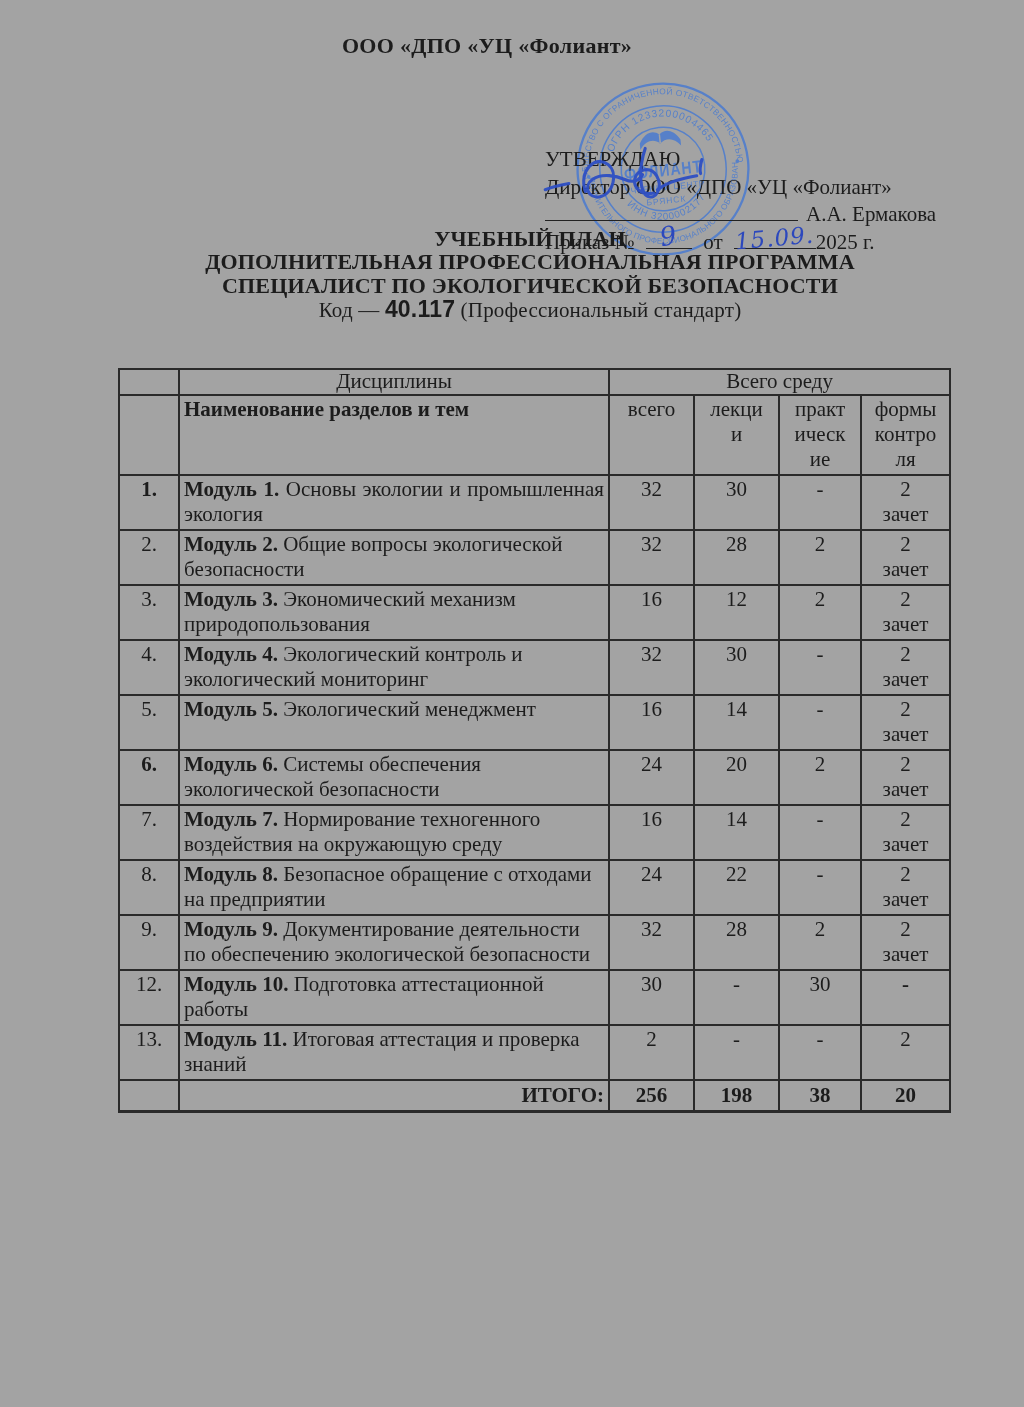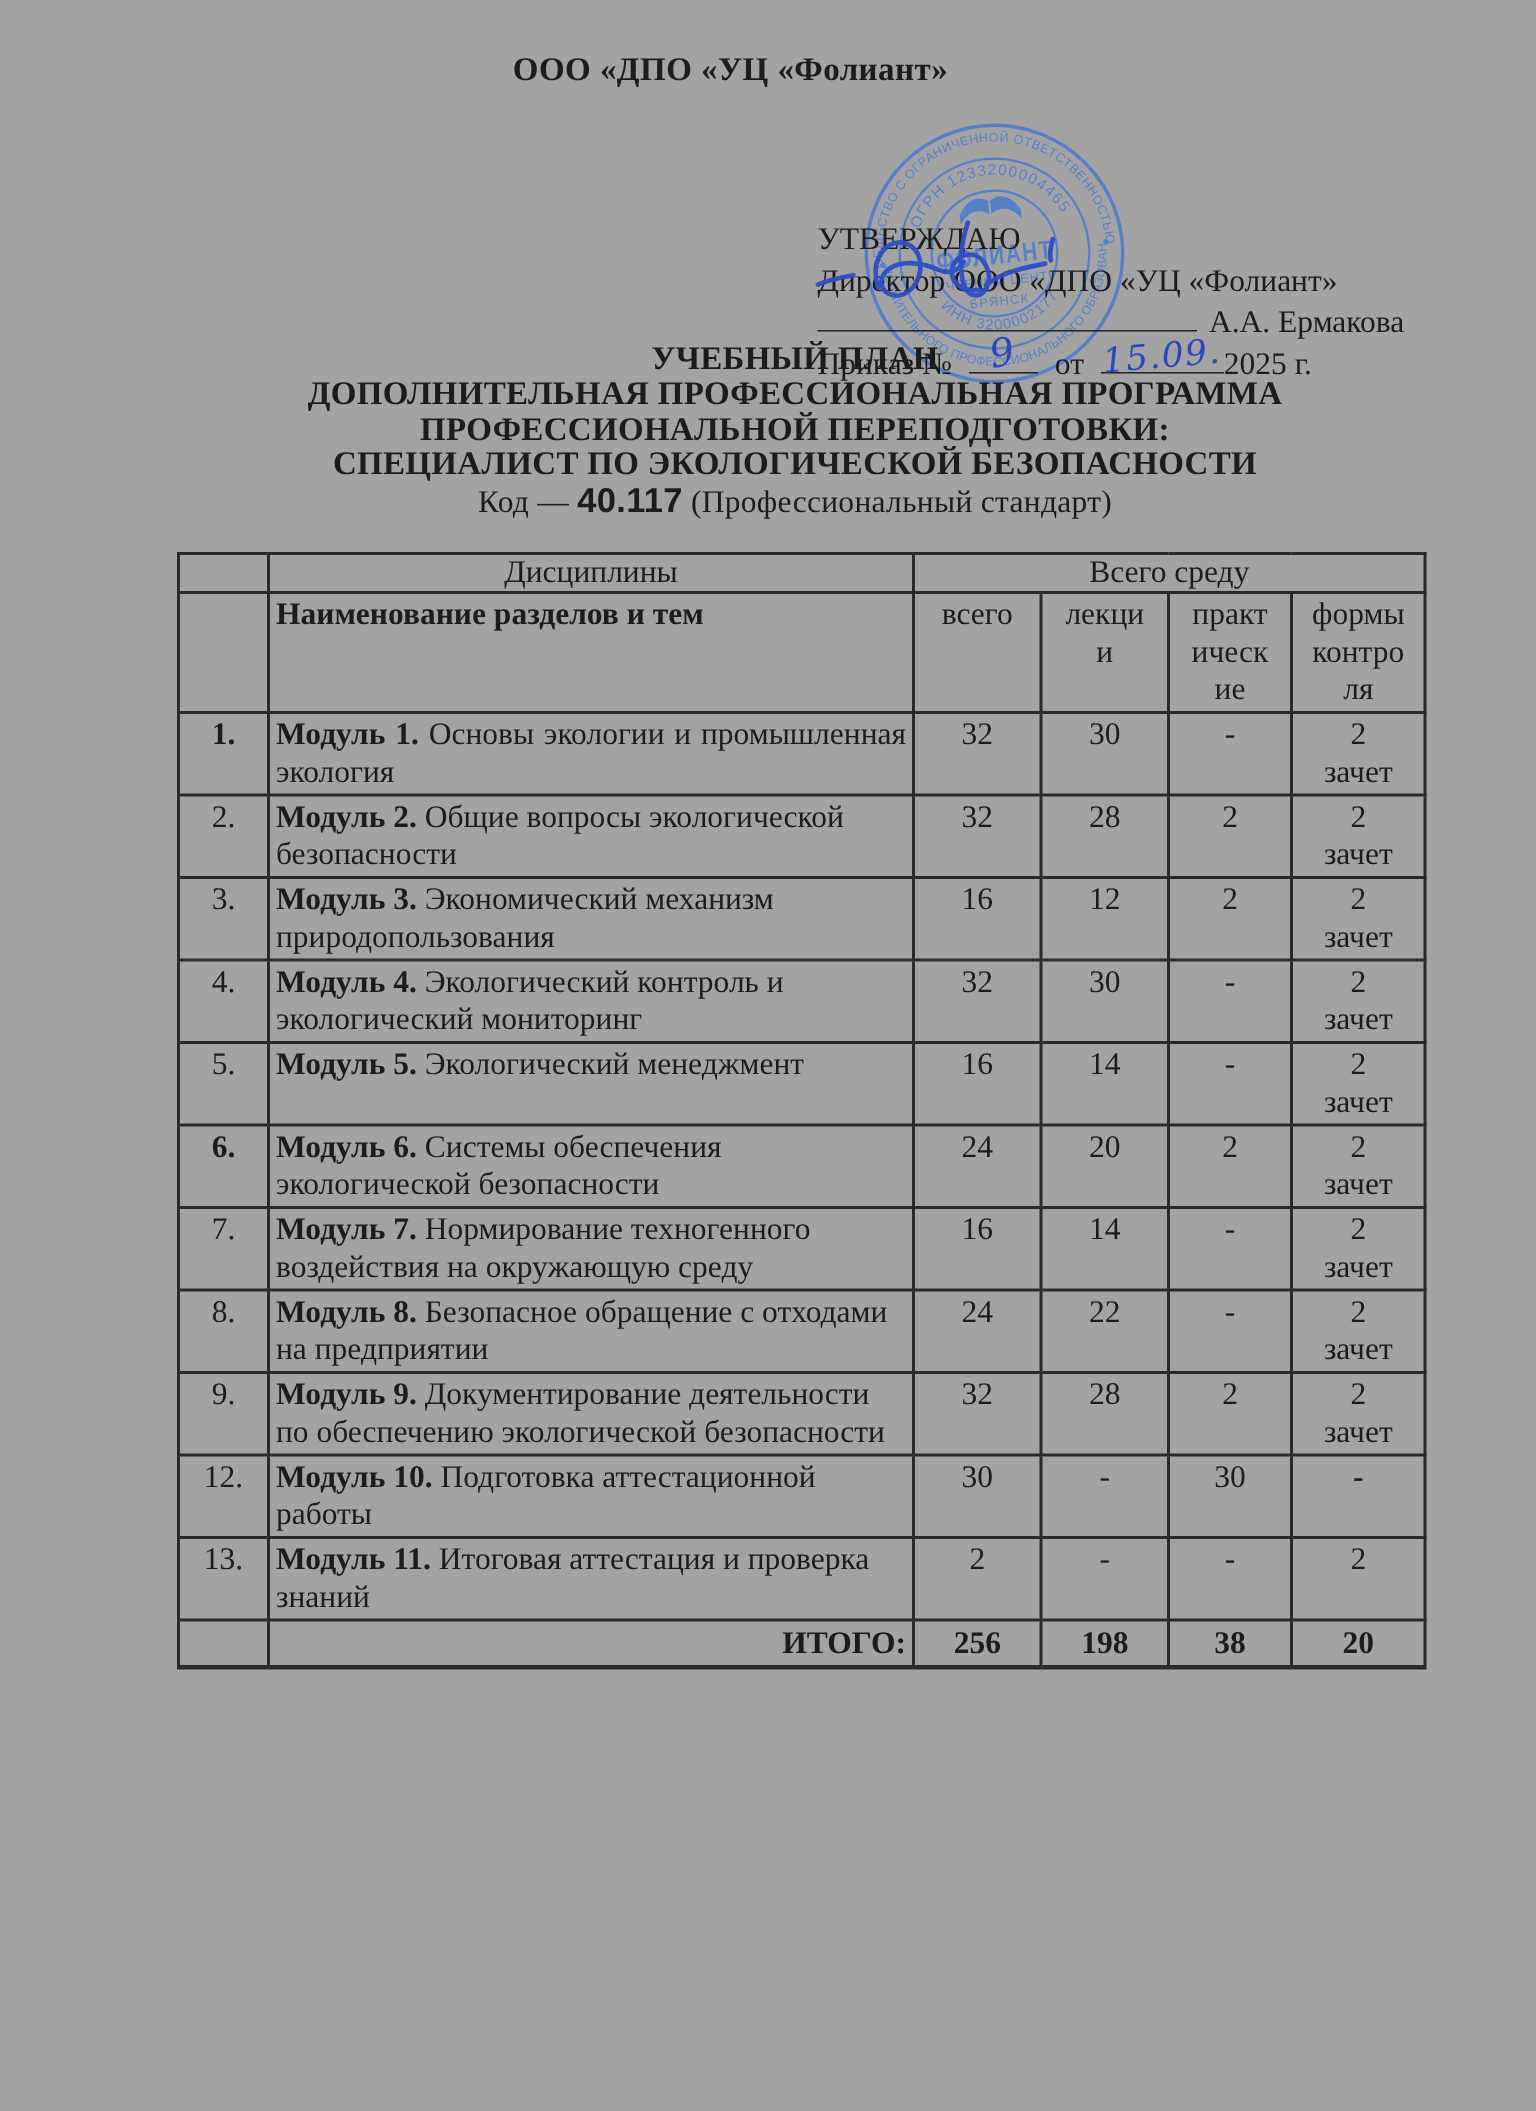--- a/index.html
+++ b/index.html
@@ -113,21 +113,20 @@
       <path d="M50,56 C44,34 62,20 74,30 C84,39 78,60 64,62 C52,63 48,50 58,44 C68,38 82,42 90,46 C98,50 104,48 108,42"></path>
       <path d="M112,16 C104,36 104,60 112,64 C120,68 128,56 122,44 C116,33 102,37 100,46 C98,55 106,63 118,61"></path>
       <path d="M122,58 C134,50 148,48 162,46"></path>
       <path d="M168,30 C166,36 165,40 166,44"></path>
     </g>
   </svg>
 
   <div class="doc-title">
     <div>УЧЕБНЫЙ ПЛАН</div>
     <div>ДОПОЛНИТЕЛЬНАЯ ПРОФЕССИОНАЛЬНАЯ ПРОГРАММА</div>
-    <div>ПРОФЕССИОНАЛЬНОЙ ПЕРЕПОДГОТОВКИ:</div>
     <div>СПЕЦИАЛИСТ ПО ЭКОЛОГИЧЕСКОЙ БЕЗОПАСНОСТИ</div>
     <div class="code-line">
       <span>Код —</span>
       <span class="code-value">40.117</span>
       <span>(Профессиональный стандарт)</span>
     </div>
   </div>
 
   <table class="tbl">
     <colgroup>

